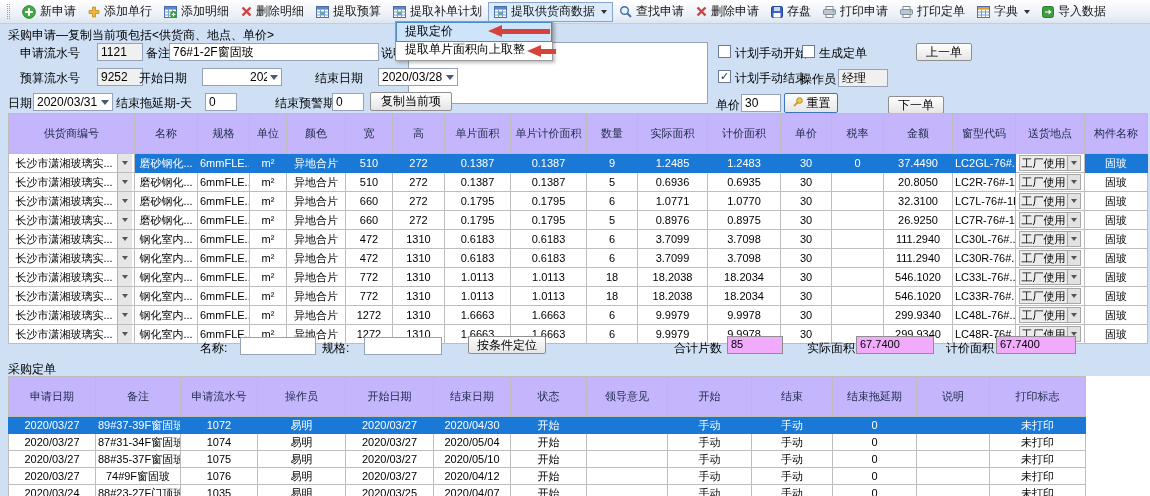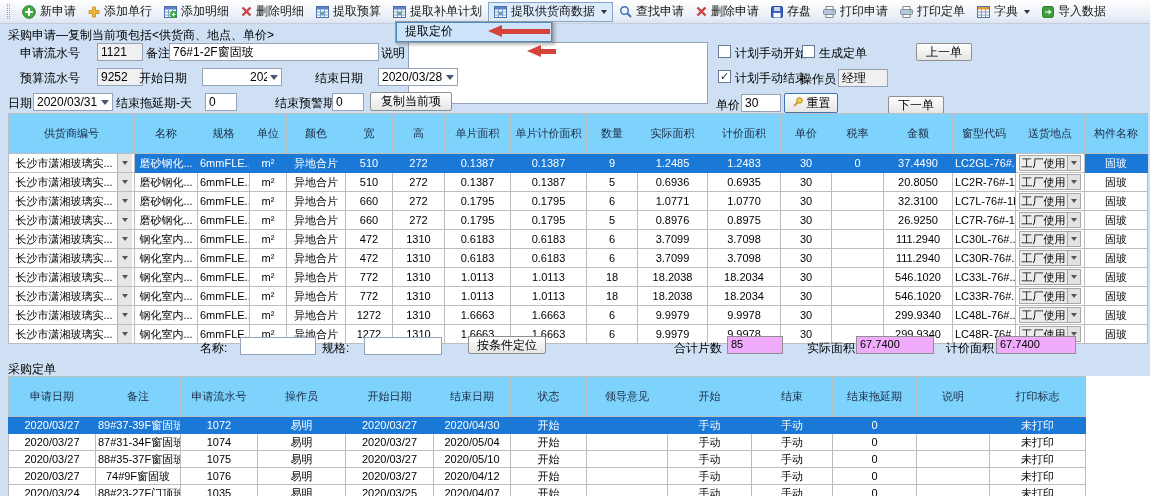--- a/index.html
+++ b/index.html
@@ -51,21 +51,21 @@
   .ctx-item .gutter { width:20px; align-self:stretch; background:#f2f2f2; border-right:1px solid #e2e2e2; }
   .ctx-item .lab { padding-left:8px; white-space:nowrap; }
   .ctx-item.hl { background:#cde4fb; outline:1px solid #4b8bc8; }
   .ctx-item.hl .gutter { background:#cde4fb; border-right-color:transparent; }
   .red-arrow { position:absolute; display:flex; align-items:center; z-index:20; height:12px; }
   .red-arrow .head { width:0; height:0; border-top:6px solid transparent; border-bottom:6px solid transparent; border-right:14px solid #d5433a; }
   .red-arrow .tail { height:5px; background:#d5433a; flex:1; }
   
   table.grid { border-collapse:collapse; table-layout:fixed; font-size:11px; background:#fff; }
   table.grid th {
-    height:24px; font-weight:normal; color:#1c2a45; background:#7dd3fc;
+    height:24px; font-weight:normal; color:#1c2a45; background:#c4b5fd;
     border:1px solid #bdbdbd; padding:12px 1px; white-space:nowrap; overflow:hidden;
   }
   table.grid td {
     height:18px; border:1px solid #bdbdbd; padding:0 2px; text-align:center;
     white-space:nowrap; overflow:hidden; background:#fff;
   }
   td.teal { background:#559a94; border-color:#4d8a85; }
   td.combo { background:#f1f1f1; text-align:left; padding:0; }
   tr.sel td.norm { background:#1a78d6; color:#fff; border-color:#1a78d6; }
   tr.sel td.teal { background:#1a78d6; color:#fff; border-color:#1a78d6; }
@@ -313,20 +313,24 @@
         </svg></span>
     <span>重置</span>
   </div>
   <div class="btn" style="left:888px;top:72px;width:56px;height:18px;">下一单</div>
 </div>
 
 <div class="ctx-menu" id="ctx-menu">
     <div class="ctx-item hl">
       <span class="gutter"></span>
       <span class="lab">提取定价</span>
+    </div>
+    <div class="ctx-item">
+      <span class="gutter"></span>
+      <span class="lab">提取单片面积向上取整</span>
     </div>
   </div>
 <div class="red-arrow" style="left:488px;top:25px;width:62px;">
     <span class="head"></span>
     <span class="tail"></span>
   </div>
 <div class="red-arrow" style="left:527px;top:45px;width:29px;">
     <span class="head"></span>
     <span class="tail"></span>
   </div>

